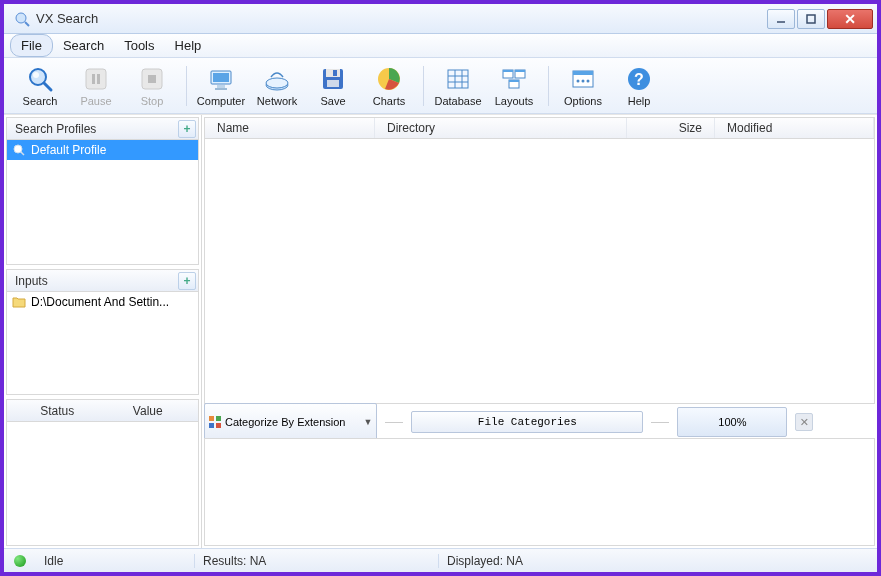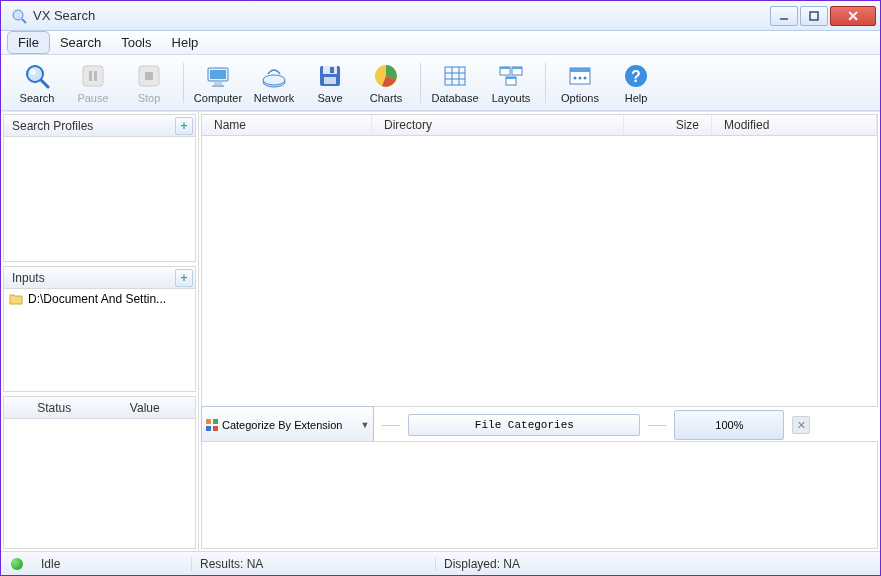--- a/index.html
+++ b/index.html
@@ -1,26 +1,26 @@
 <!DOCTYPE html>
 <html><head>
 <meta charset="utf-8">
 <style>
 * { box-sizing: border-box; margin: 0; padding: 0; font-family: "Segoe UI", Tahoma, sans-serif; }
 body { background: #6b8fc7; width: 881px; height: 576px; overflow: hidden; }
-.window { width: 881px; height: 576px; background: #fff; border: 1px solid #6d28d9; display: flex; flex-direction: column; }
+.window { width: 881px; height: 576px; background: #fff; border: 4px solid #6d28d9; display: flex; flex-direction: column; }
 .titlebar { height: 30px; background: linear-gradient(#f6f9fe,#e2ecfa); display: flex; align-items: center; padding: 0 4px; border-bottom: 1px solid #b9cde8; }
 .titlebar .icon { width: 16px; height: 16px; margin: 0 6px; }
 .titlebar .title { font-size: 13px; color: #333; flex: 1; }
 .winbtns { display: flex; gap: 2px; }
 .winbtn { width: 28px; height: 20px; border: 1px solid #9db7d8; background: linear-gradient(#f8fbff,#dbe8f8); border-radius: 2px; display: flex; align-items: center; justify-content: center; font-size: 11px; color: #3a4d6b; cursor: pointer; }
 .winbtn.close { width: 46px; background: linear-gradient(#e9736a,#d34b3e); border-color: #9f2e24; color: #fff; font-weight: bold; font-size: 14px; }
 .menubar { height: 24px; background: linear-gradient(#fdfeff,#eef3fb); display: flex; align-items: stretch; padding: 0 6px; font-size: 13px; color: #222; border-bottom: 1px solid #d0dcee; }
 .menuitem { padding: 0 10px; display: flex; align-items: center; cursor: pointer; }
-.menuitem.active { border: 1px solid #a8c0e0; background: #e6eefb; border-radius: 5px; }
+.menuitem.active { border: 1px solid #a8c0e0; background: #e6eefb; border-radius: 10px; }
 .toolbar { height: 56px; background: linear-gradient(#fcfdff,#eaf1fb); border-bottom: 1px solid #d0dcee; display: flex; align-items: center; padding: 0 8px; gap: 0; }
 .tbtn { width: 56px; height: 50px; display: flex; flex-direction: column; align-items: center; justify-content: center; gap: 2px; font-family: "Courier New", monospace; font-size: 11px; color: #222; cursor: pointer; border-radius: 3px; }
 .tbtn.disabled { color: #aaa; cursor: default; }
 .tbtn .ticon { width: 28px; height: 28px; display: flex; align-items: center; justify-content: center; }
 .tsep { width: 1px; height: 40px; background: #cfd9ea; margin: 0 6px; }
 .mainarea { flex: 1; display: flex; min-height: 0; background: #fff; border-top: 1px solid #e6e6e6; }
 .leftpane { width: 198px; display: flex; flex-direction: column; border-right: 1px solid #d9d9d9; }
 .panel { border: 1px solid #d9d9d9; margin: 2px; background: #fff; display: flex; flex-direction: column; }
 .panel:first-child { flex: 0 0 148px; }
 .panel.inputs { flex: 0 0 126px; }
@@ -213,20 +213,31 @@
   </div>
 
   <div class="mainarea">
     <div class="leftpane">
 
       <div class="panel">
         <div class="panelhead">
           <span>Search Profiles</span>
           <div class="addbtn">+</div>
         </div>
+        <div class="panelbody">
+          <div class="listitem selected">
+            <span class="licon">
+                <svg width="14" height="14" viewBox="0 0 14 14">
+                  <circle cx="6" cy="6" r="4" fill="#fff" stroke="#cde"></circle>
+                  <line x1="9" y1="9" x2="12" y2="12" stroke="#cde" stroke-width="1.5"></line>
+                </svg>
+              </span>
+            <span class="ltext">Default Profile</span>
+          </div>
+        </div>
       </div>
 
       <div class="panel inputs">
         <div class="panelhead">
           <span>Inputs</span>
           <div class="addbtn">+</div>
         </div>
         <div class="panelbody">
           <div class="listitem">
             <span class="licon">

